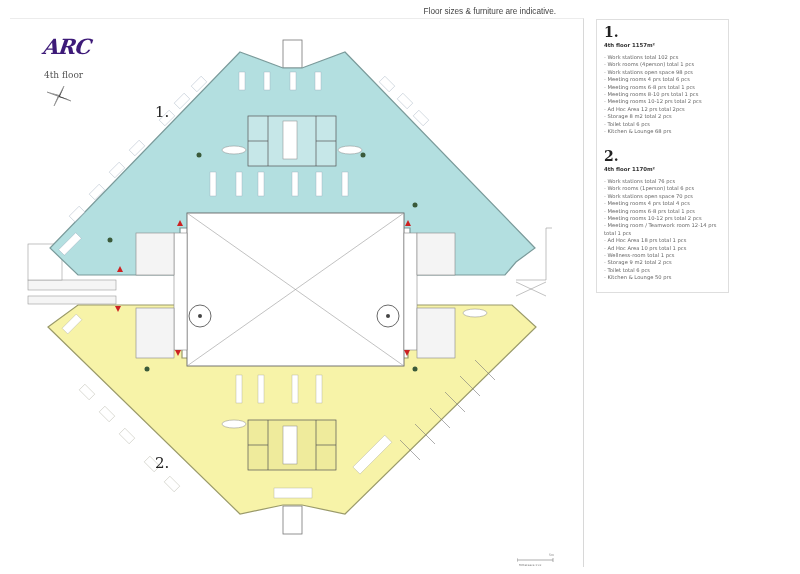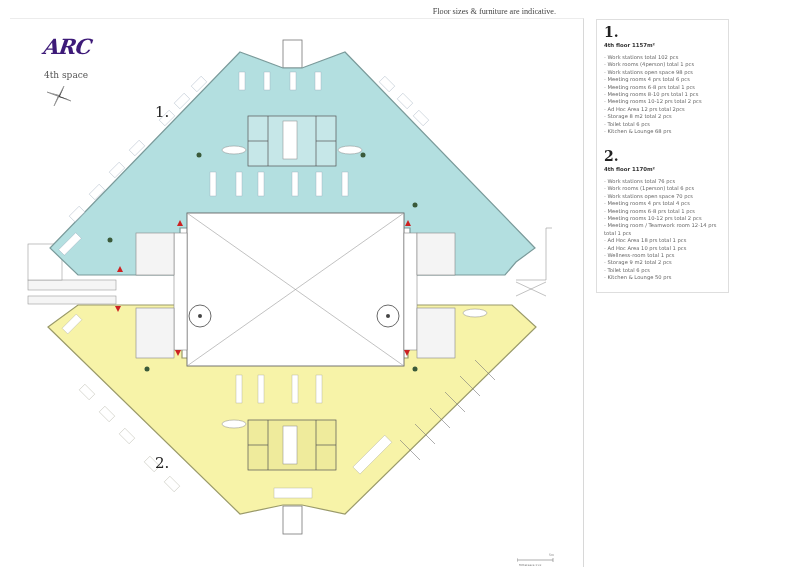--- a/index.html
+++ b/index.html
@@ -10,21 +10,21 @@
     font-family: "DejaVu Serif", serif;
     color: #333;
   }
   .page-frame {
     position: absolute; left: 10px; top: 18px; width: 573px; height: 548px;
     border-right: 1px solid #d8d8d8; border-top: 1px solid #ececec;
   }
   .disclaimer {
     position: absolute; left: 400px; top: 7px; width: 156px;
     font-size: 8.2px; text-align: right; color: #444;
-    font-family: Liberation Serif, serif;
+    font-family: Liberation Sans, sans-serif;
   }
   .logo {
     position: absolute; left: 44px; top: 34px;
     font-family: "DejaVu Serif", serif; font-weight: bold; font-style: italic;
     font-size: 21px; color: #3d1a78; letter-spacing: -1px;
     transform: skewX(-8deg);
   }
   .floor-label {
     position: absolute; left: 44px; top: 70px;
     font-size: 9px; color: #555;
@@ -71,21 +71,21 @@
   .scale-top { position:absolute; left:549px; top:553px; font-size:3px; color:#777; font-family:"DejaVu Sans", sans-serif; }
 </style>
 </head>
 <body>
 
 <div class="page-frame"></div>
 
 <div class="disclaimer">Floor sizes &amp; furniture are indicative.</div>
 
 <div class="logo">ARC</div>
-<div class="floor-label">4th space</div>
+<div class="floor-label">4th floor</div>
 
 <svg class="compass" viewBox="0 0 28 24">
   <g stroke="#555" stroke-width="0.7" fill="none">
     <line x1="2" y1="8" x2="26" y2="17"></line>
     <line x1="19" y1="2" x2="9" y2="22"></line>
   </g>
   <polygon points="14,12 19,3 15,12" fill="#333"></polygon>
   <polygon points="14,12 25,16 14,13" fill="#333"></polygon>
   <polygon points="14,12 9,21 13,12" fill="#777"></polygon>
   <polygon points="14,12 3,8 14,11" fill="#777"></polygon>

